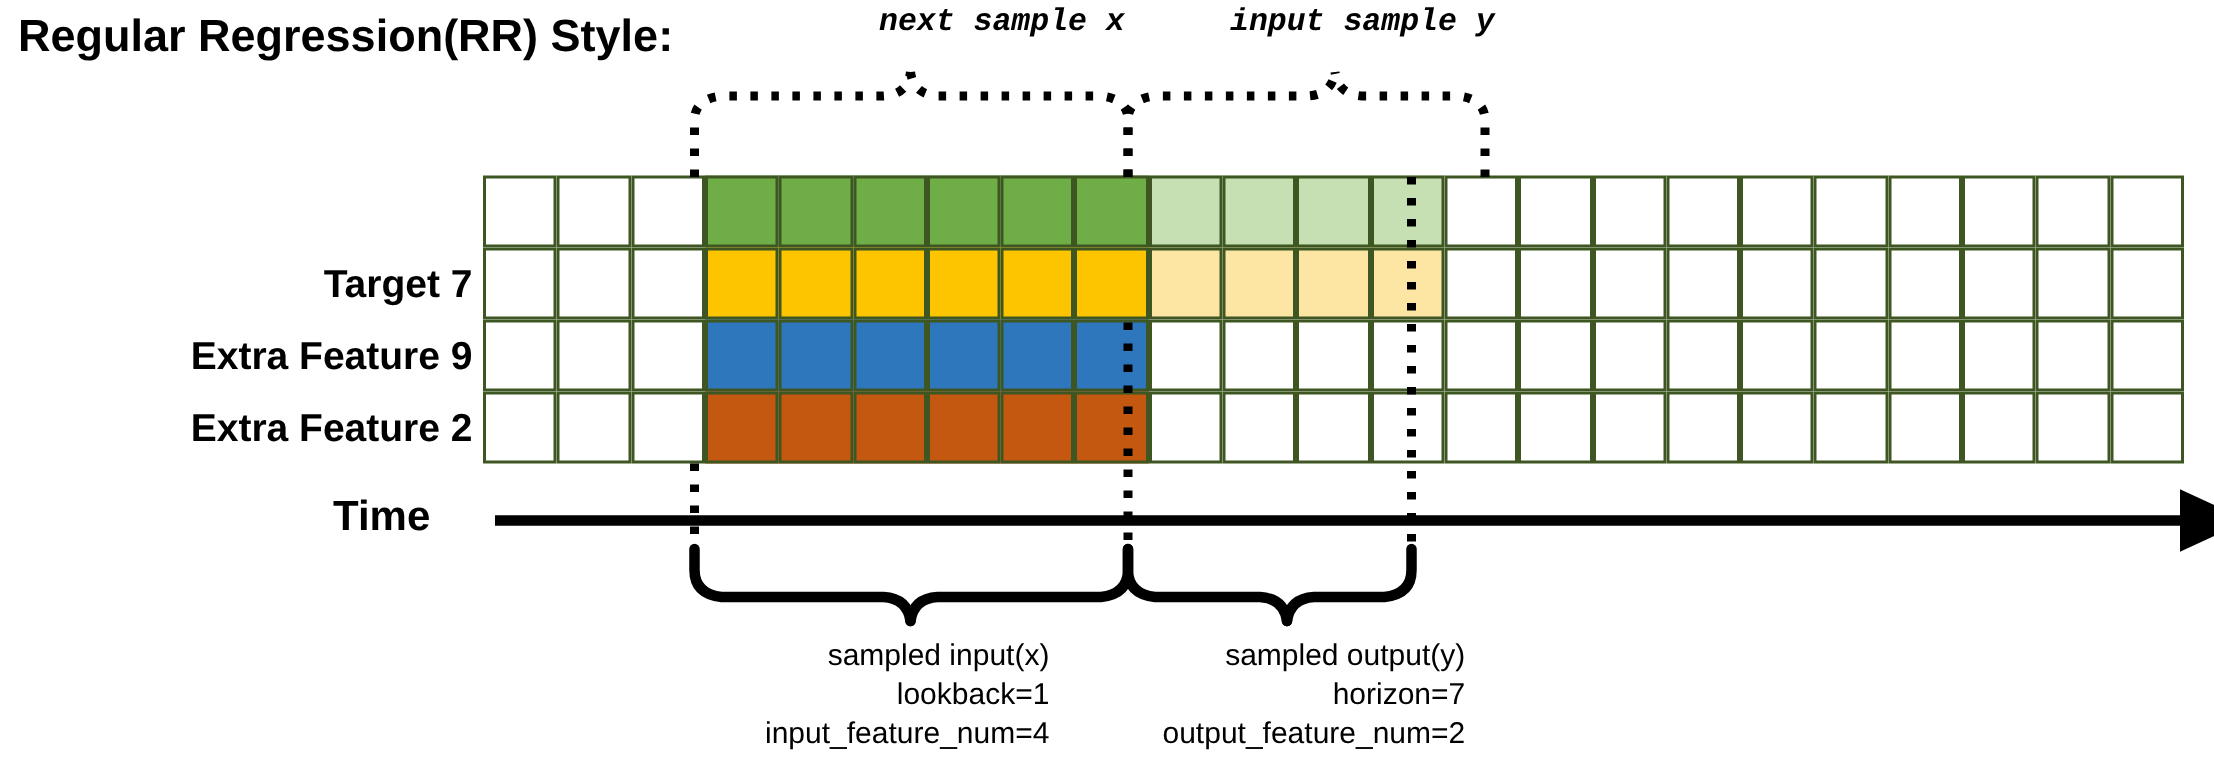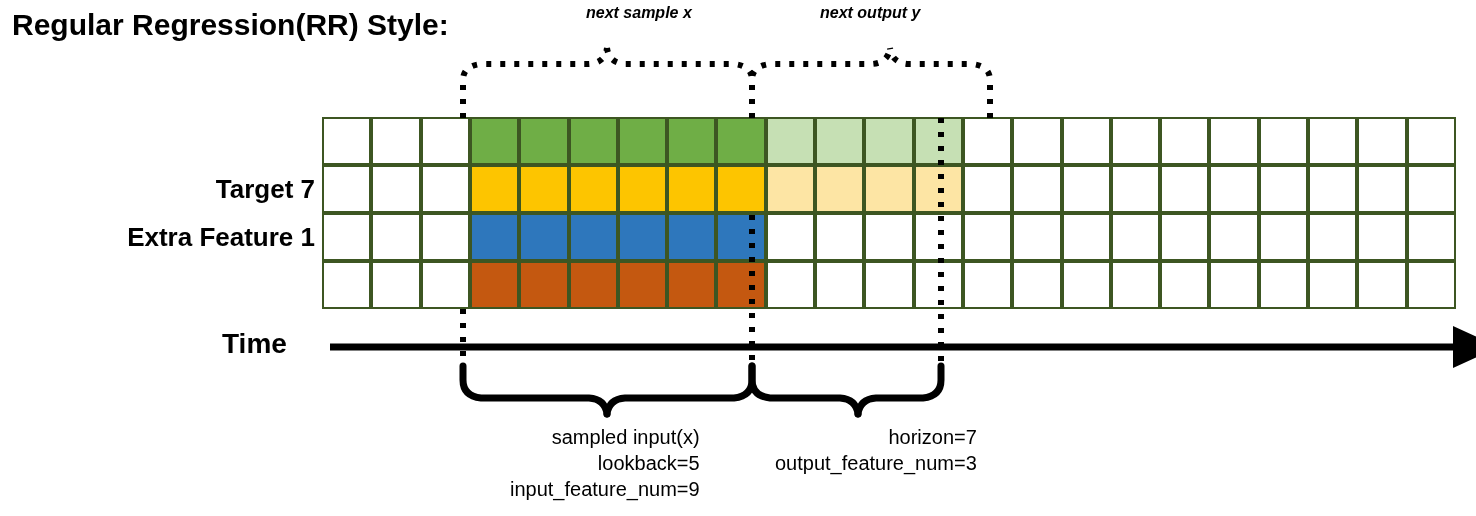--- a/index.html
+++ b/index.html
@@ -24,36 +24,37 @@
   #grid{position:absolute;left:322px;top:117px;width:1134px;height:192px;}
   .grid-row{position:absolute;left:0;width:1134px;height:48px;}
   .cell{position:absolute;top:0;width:49.3px;height:48px;box-sizing:border-box;
         border:2.6px solid #3d5622;background:#ffffff;}
 
   
   svg.ov{position:absolute;left:0;top:0;width:1476px;height:516px;
          overflow:visible;pointer-events:none;}
 
   
-  .top-cap{position:absolute;font-size:16px;font-style:italic;font-weight:600;
-           white-space:nowrap;}
+  .top-cap{position:absolute;font-size:21px;font-style:italic;font-weight:600;
+           white-space:nowrap;font-family:Liberation Mono, monospace;}
 
   
   .bot-cap{position:absolute;font-size:20px;font-weight:400;white-space:nowrap;
            line-height:26px;text-align:right;}
 </style>
 </head>
 <body>
 
 <div id="stage">
 
   <div class="title">Regular Regression(RR) Style:</div>
 
   <div class="row-label" style="top:174px;">Target 7</div>
-  <div class="row-label" style="top:222px;">Extra Feature 1</div>
+  <div class="row-label" style="top:222px;">Extra Feature 9</div>
+  <div class="row-label" style="top:270px;">Extra Feature 2</div>
 
   <div class="time-label">Time</div>
 
   <div id="grid">
       <div class="grid-row" style="top: 0px;">
         <div class="cell" style="left: 0px; width: 49.3043px; border-color: rgb(61, 86, 34); background: rgb(255, 255, 255);"></div>
         <div class="cell" style="left: 49.3043px; width: 49.3043px; border-color: rgb(61, 86, 34); background: rgb(255, 255, 255);"></div>
         <div class="cell" style="left: 98.6087px; width: 49.3043px; border-color: rgb(61, 86, 34); background: rgb(255, 255, 255);"></div>
         <div class="cell" style="left: 147.913px; width: 49.3043px; border-color: rgb(61, 86, 34); background: rgb(111, 174, 70);"></div>
         <div class="cell" style="left: 197.217px; width: 49.3043px; border-color: rgb(61, 86, 34); background: rgb(111, 174, 70);"></div>
@@ -147,30 +148,31 @@
         <div class="cell" style="left: 838.174px; width: 49.3043px; border-color: rgb(61, 86, 34); background: rgb(255, 255, 255);"></div>
         <div class="cell" style="left: 887.478px; width: 49.3043px; border-color: rgb(61, 86, 34); background: rgb(255, 255, 255);"></div>
         <div class="cell" style="left: 936.783px; width: 49.3043px; border-color: rgb(61, 86, 34); background: rgb(255, 255, 255);"></div>
         <div class="cell" style="left: 986.087px; width: 49.3043px; border-color: rgb(61, 86, 34); background: rgb(255, 255, 255);"></div>
         <div class="cell" style="left: 1035.39px; width: 49.3043px; border-color: rgb(61, 86, 34); background: rgb(255, 255, 255);"></div>
         <div class="cell" style="left: 1084.7px; width: 49.3043px; border-color: rgb(61, 86, 34); background: rgb(255, 255, 255);"></div>
       </div>
     </div>
 
   <div class="top-cap" style="left:586px;top:4px;">next sample x</div>
-  <div class="top-cap" style="left:820px;top:4px;">next output y</div>
+  <div class="top-cap" style="left:820px;top:4px;">input sample y</div>
 
   <div class="bot-cap" style="left:510px;top:424px;">
     <div>sampled input(x)</div>
-    <div>lookback=5</div>
-    <div>input_feature_num=9</div>
+    <div>lookback=1</div>
+    <div>input_feature_num=4</div>
   </div>
   <div class="bot-cap" style="left:775px;top:424px;">
+    <div>sampled output(y)</div>
     <div>horizon=7</div>
-    <div>output_feature_num=3</div>
+    <div>output_feature_num=2</div>
   </div>
 
   <svg class="ov" viewBox="0 0 1476 516">
     <defs>
       <marker id="arrowhead" markerWidth="7" markerHeight="7" refX="1" refY="3.0" orient="auto" markerUnits="strokeWidth">
         <path d="M0,0 L6.5,3 L0,6 z" fill="#000"></path>
       </marker>
     </defs>
 
     <g fill="none" stroke="#000" stroke-width="6" stroke-linecap="butt" stroke-dasharray="5 9">

